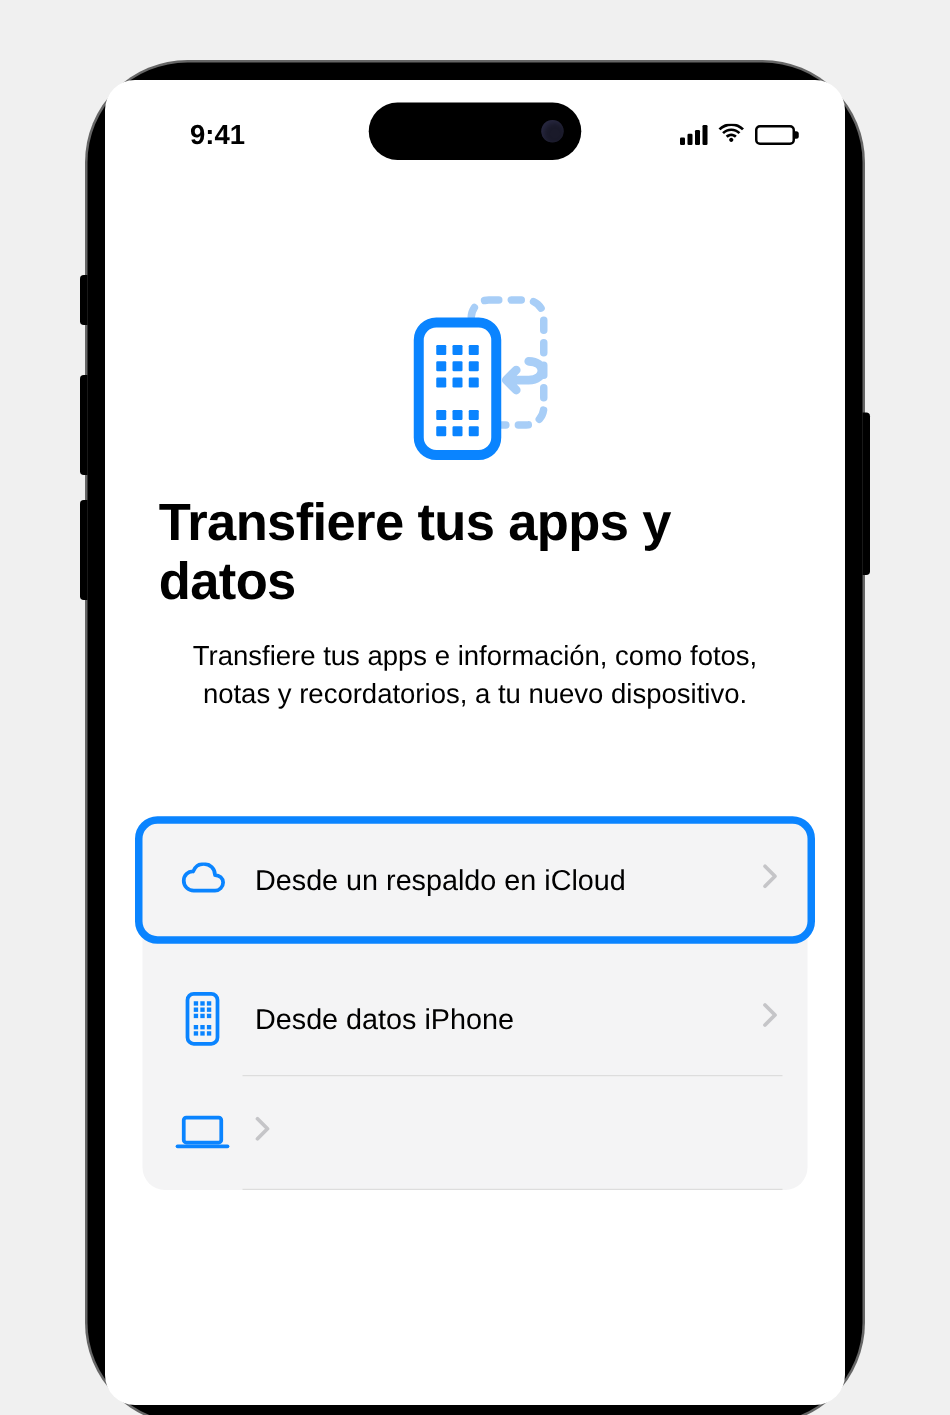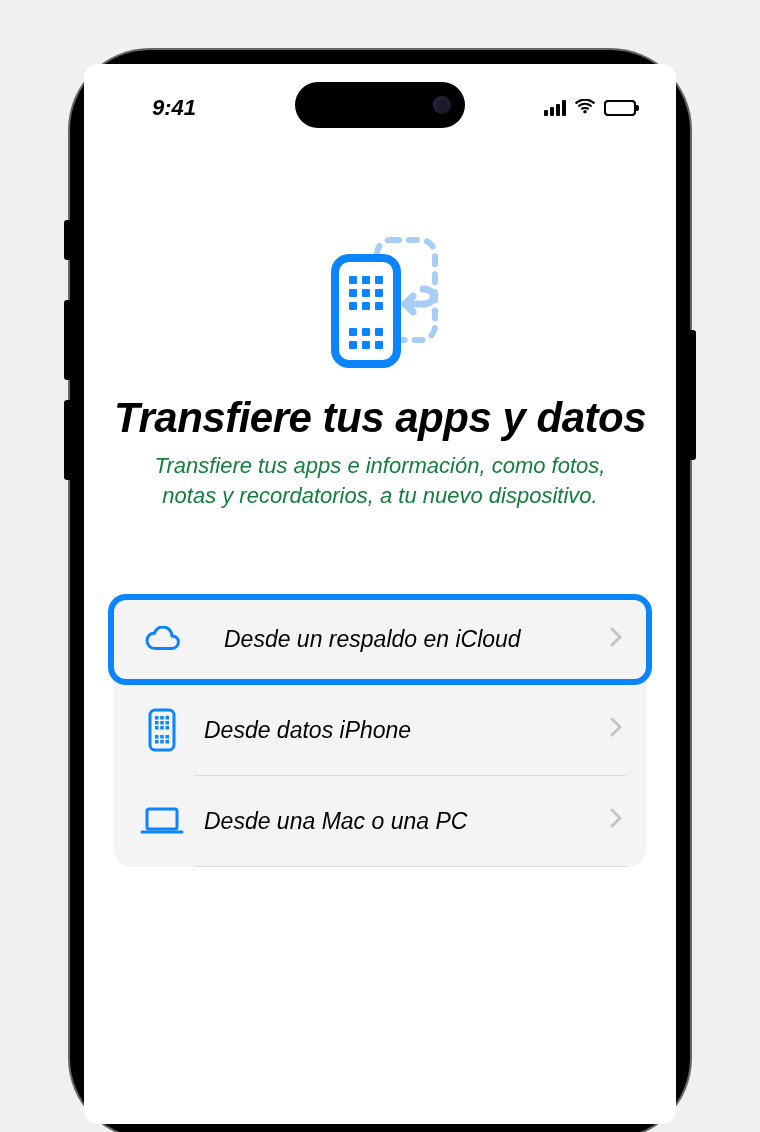--- a/index.html
+++ b/index.html
@@ -37,25 +37,24 @@
       position: absolute;
       right: -6px;
       top: 280px;
       background: #000;
       width: 6px;
       height: 130px;
       border-radius: 0 3px 3px 0;
     }
     .screen {
       background: #fff;
-      border-radius: 14px;
+      border-radius: 24px;
       height: 1060px;
       overflow: hidden;
       position: relative;
-      font-style: italic;
     }
     .dynamic-island {
       position: absolute;
       top: 18px;
       left: 50%;
       transform: translateX(-50%);
       width: 170px;
       height: 46px;
       background: #000;
       border-radius: 28px;
@@ -90,53 +89,53 @@
     }
     .hero-icon {
       display: flex;
       justify-content: center;
       margin-top: 100px;
       margin-bottom: 20px;
     }
     .title {
       font-size: 42px;
       font-weight: 700;
-      text-align: right;
+      text-align: left;
       line-height: 1.12;
       padding: 0 30px;
       letter-spacing: -0.5px;
+      margin-left: 13px;
     }
     .subtitle {
       font-size: 22px;
       font-weight: 400;
       text-align: center;
-      color: #15803d;
+      color: #000000;
       padding: 0 60px;
       line-height: 1.35;
-      margin-top: 10px;
+      margin-top: 22px;
     }
     .options {
       margin: 90px 30px 0;
       background: #f4f4f5;
       border-radius: 18px;
     }
     .option-row {
       display: flex;
       align-items: center;
       height: 90px;
       padding: 0 24px;
       position: relative;
     }
     .option-row.highlighted {
       border: 6px solid #0a84ff;
       border-radius: 18px;
       background: #f4f4f5;
-      height: 91px;
-      margin: -6px -6px 0 -6px;
-      gap: 20px;
+      height: 102px;
+      margin: -6px -6px 15px -6px;
     }
     .option-divider {
       height: 1px;
       background: #ddd;
       margin-left: 80px;
       margin-right: 20px;
     }
     .option-icon {
       width: 48px;
       display: flex;
@@ -301,21 +300,20 @@
 
       <div class="option-divider"></div>
 
       <div class="option-row">
         <div class="option-icon">
           <svg width="44" height="30" viewBox="0 0 44 30">
               <rect x="7" y="3" width="30" height="20" rx="2" fill="none" stroke="#0a84ff" stroke-width="3"></rect>
               <line x1="2" y1="26" x2="42" y2="26" stroke="#0a84ff" stroke-width="3" stroke-linecap="round"></line>
             </svg>
         </div>
-        <div class="option-label">Desde una Mac o una PC</div>
         <div class="chevron">
           <svg width="12" height="20" viewBox="0 0 12 20">
               <path d="M2 2l8 8-8 8" fill="none" stroke="#c5c5c8" stroke-width="3" stroke-linecap="round" stroke-linejoin="round"></path>
             </svg>
         </div>
       </div>
 
       <div class="option-divider"></div>
 
 

